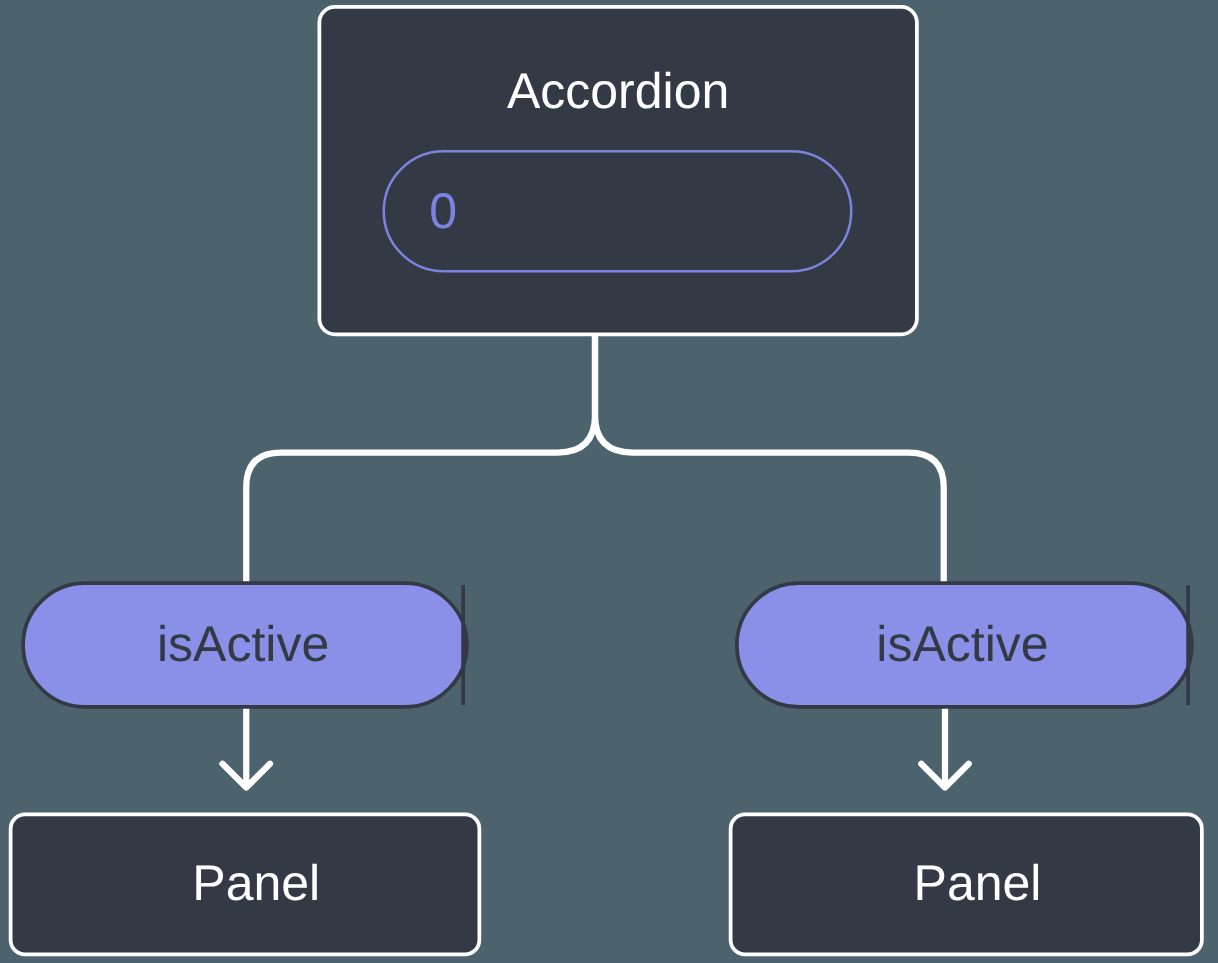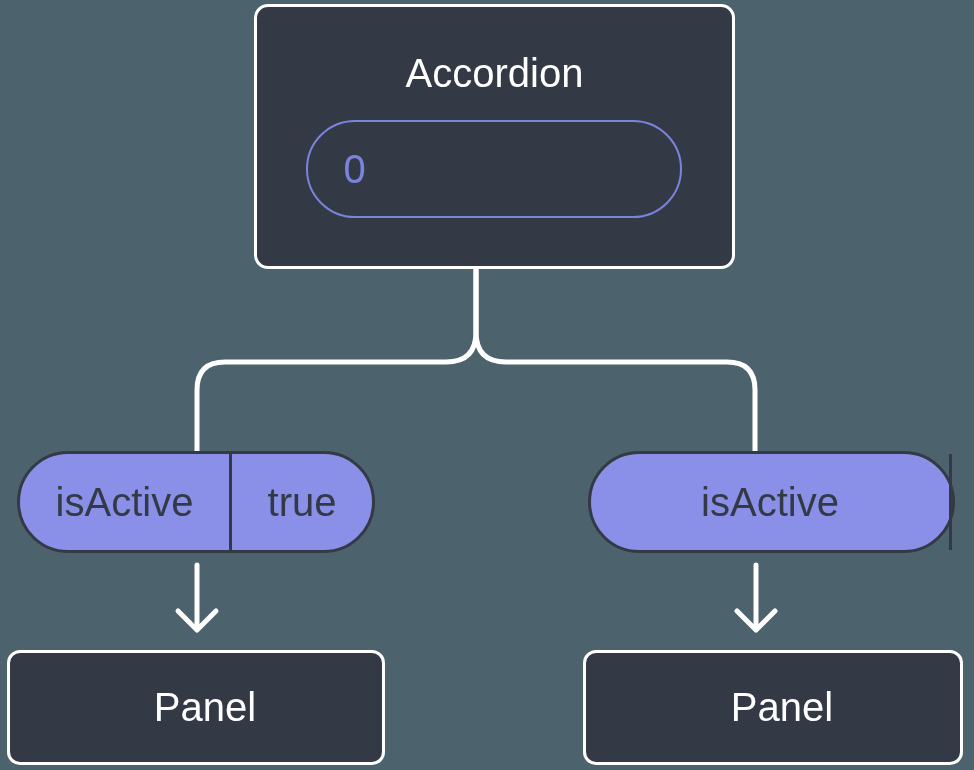--- a/index.html
+++ b/index.html
@@ -79,21 +79,21 @@
     border-right: 2px solid var(--accent);
   }
   .state-pill .seg-value {
     width: 93px;
     display: flex;
     align-items: center;
     justify-content: center;
   }
   .prop-pill {
     position: absolute;
-    top: 451px;
+    top: 465px;
     height: 102px;
     background: var(--pill-fill);
     border: 3px solid var(--pill-border, #333A46);
     border-radius: 51px;
     display: flex;
     align-items: stretch;
     color: var(--text-dark);
     font-size: 40px;
     z-index: 2;
   }
@@ -144,21 +144,20 @@
 
   <div class="node node-root">
     <div class="node-title">Accordion</div>
     <div class="state-pill">
       <div class="seg-value">0</div>
     </div>
   </div>
 
   <div class="prop-pill prop-pill-left">
     <div class="seg-name">isActive</div>
-    <div class="seg-value">true</div>
   </div>
 
   <div class="prop-pill prop-pill-right">
     <div class="seg-name">isActive</div>
   </div>
 
   <div class="node node-panel node-panel-left">
     <span>Panel</span>
   </div>
 

